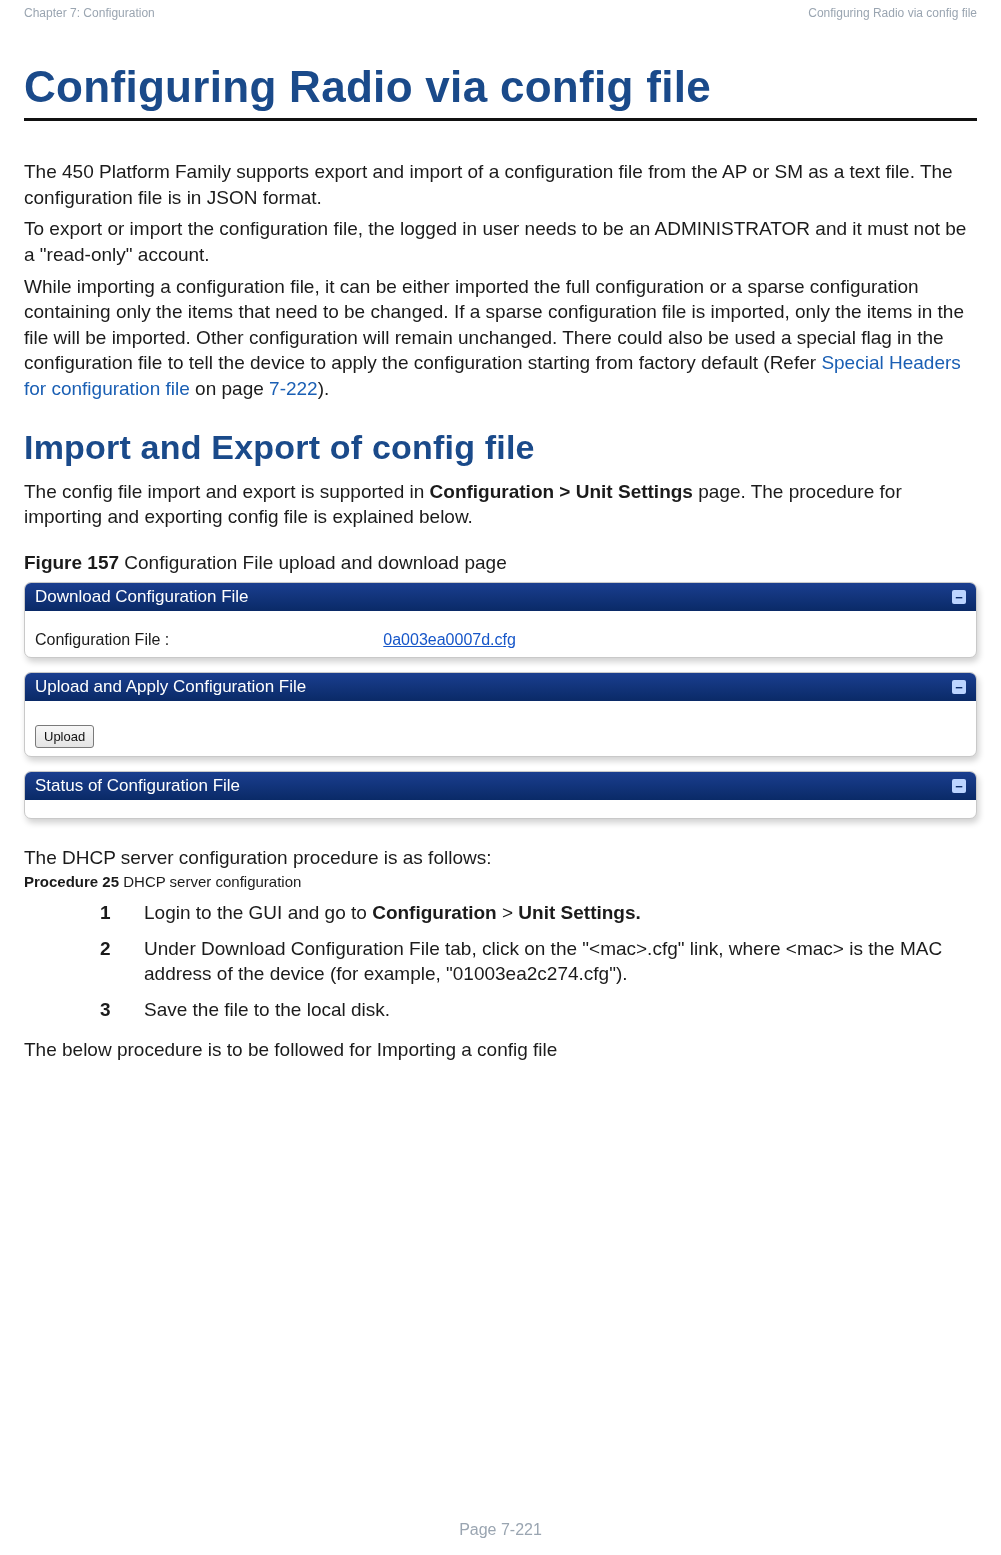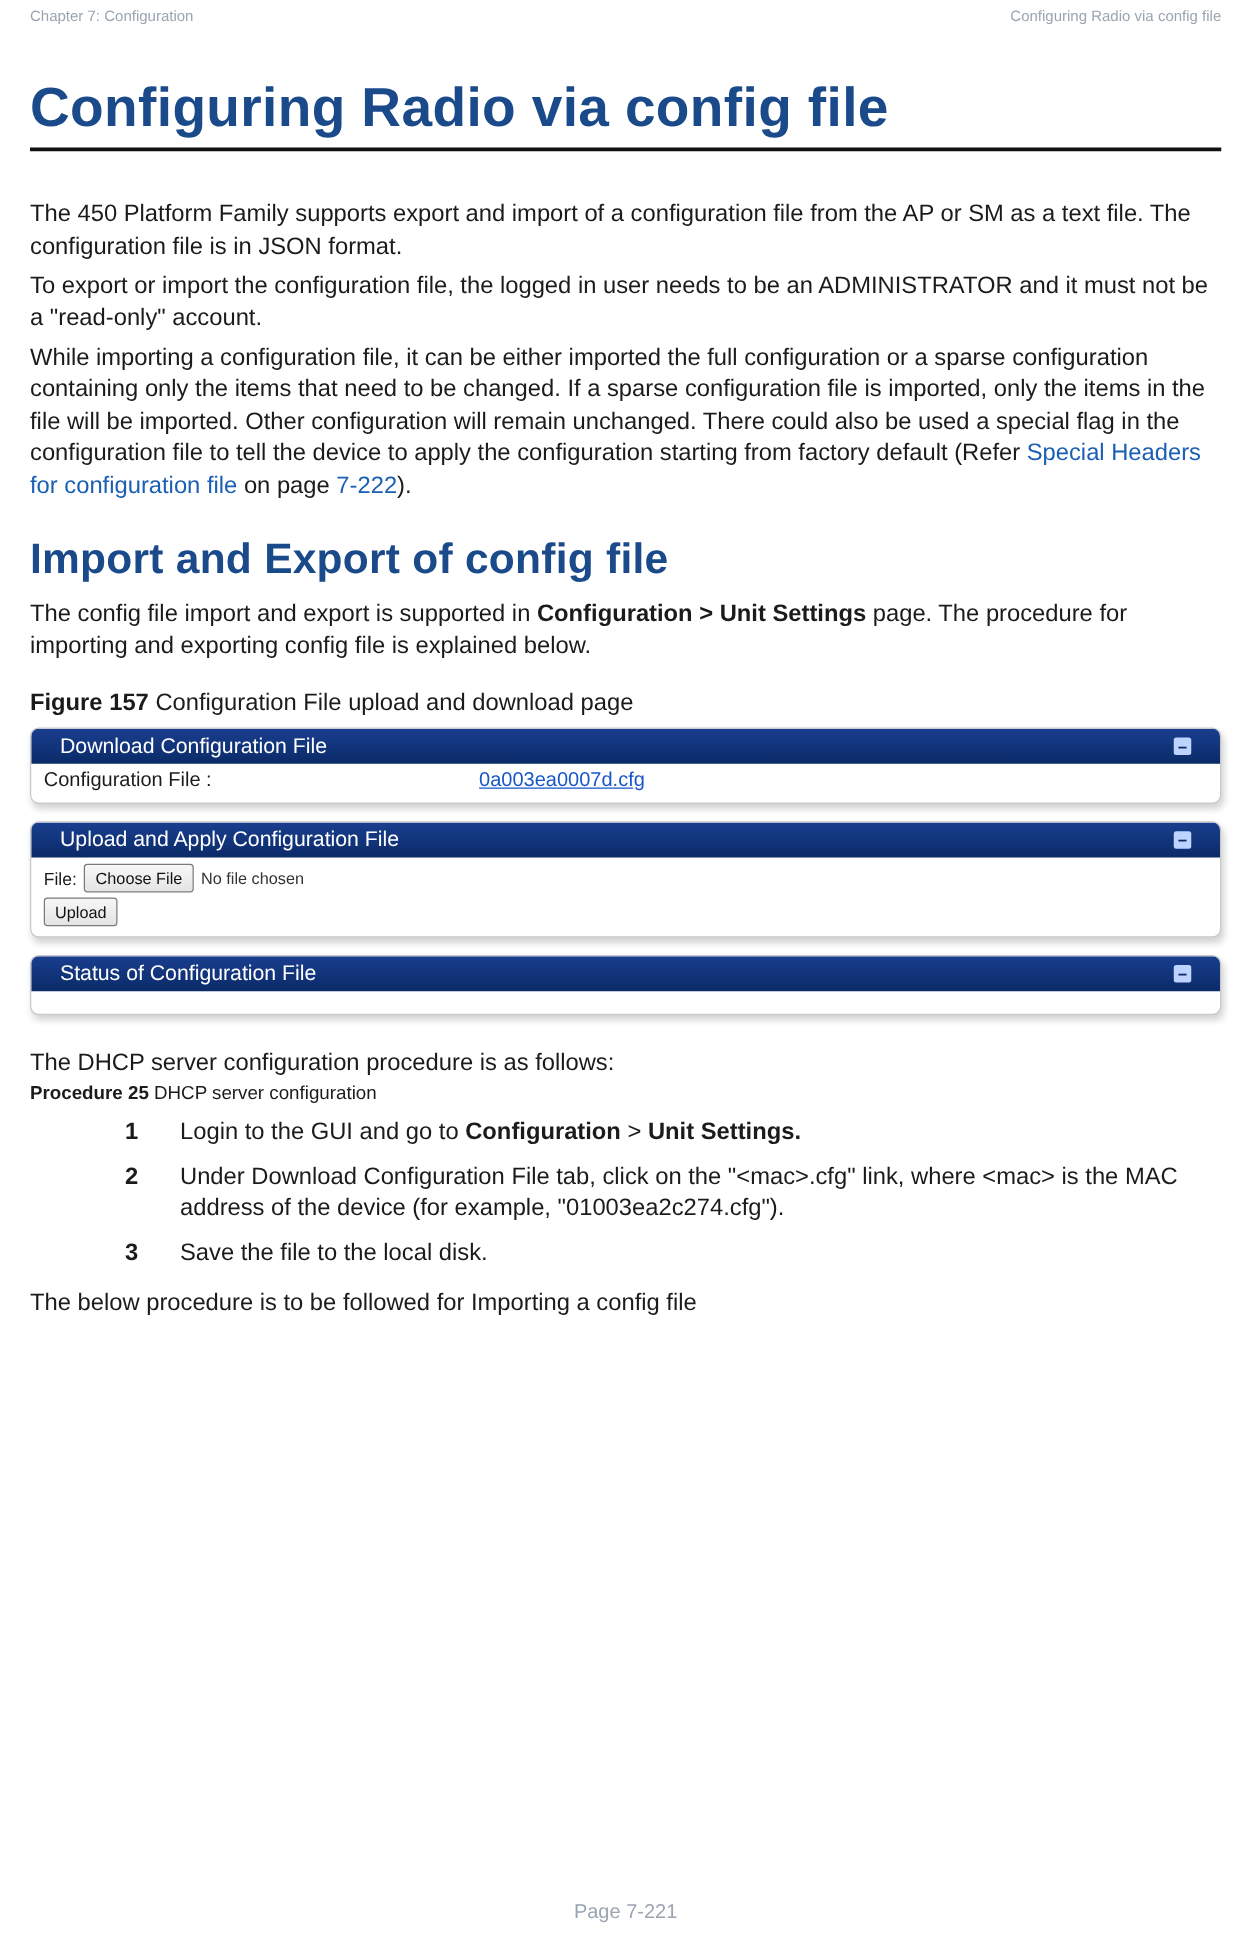--- a/index.html
+++ b/index.html
@@ -78,40 +78,40 @@
     margin-bottom: 14px;
     overflow: hidden;
     box-shadow: 2px 4px 6px rgba(0,0,0,0.18);
     background: #fff;
   }
   .panel-header {
     background: linear-gradient(#1a3e8f, #0a2a67);
     color: #fff;
     font-family: Arial, sans-serif;
     font-size: 17px;
-    padding: 4px 23px;
+    padding: 4px 10px;
     display: flex;
     align-items: center;
     justify-content: space-between;
   }
   .panel-header .collapse-icon {
     width: 14px;
     height: 14px;
     background: #bcd4ff;
     border-radius: 2px;
     display: inline-flex;
     align-items: center;
     justify-content: center;
     color: #0a2a67;
     font-size: 13px;
     line-height: 1;
     font-weight: 900;
   }
   .panel-body {
-    padding: 5px 10px 8px 10px;
+    padding: 20px 10px 8px 10px;
     font-family: Arial, sans-serif;
     font-size: 16px;
     position: relative;
   }
   .row-cfg {
     display: flex;
     align-items: center;
     gap: 4px;
   }
   .cfg-link {
@@ -218,25 +218,20 @@
         <a class="cfg-link">0a003ea0007d.cfg</a>
       </div>
     </div>
 
     <div class="panel">
       <div class="panel-header">
         <span>Upload and Apply Configuration File</span>
         <span class="collapse-icon">−</span>
       </div>
       <div class="panel-body">
-        <div class="file-row">
-          <span>File:</span>
-          <button class="choose-btn">Choose File</button>
-          <span class="nofile">No file chosen</span>
-        </div>
         <div style="margin-top:4px;">
           <button class="upload-btn">Upload</button>
         </div>
       </div>
     </div>
 
     <div class="panel status">
       <div class="panel-header">
         <span>Status of Configuration File</span>
         <span class="collapse-icon">−</span>

